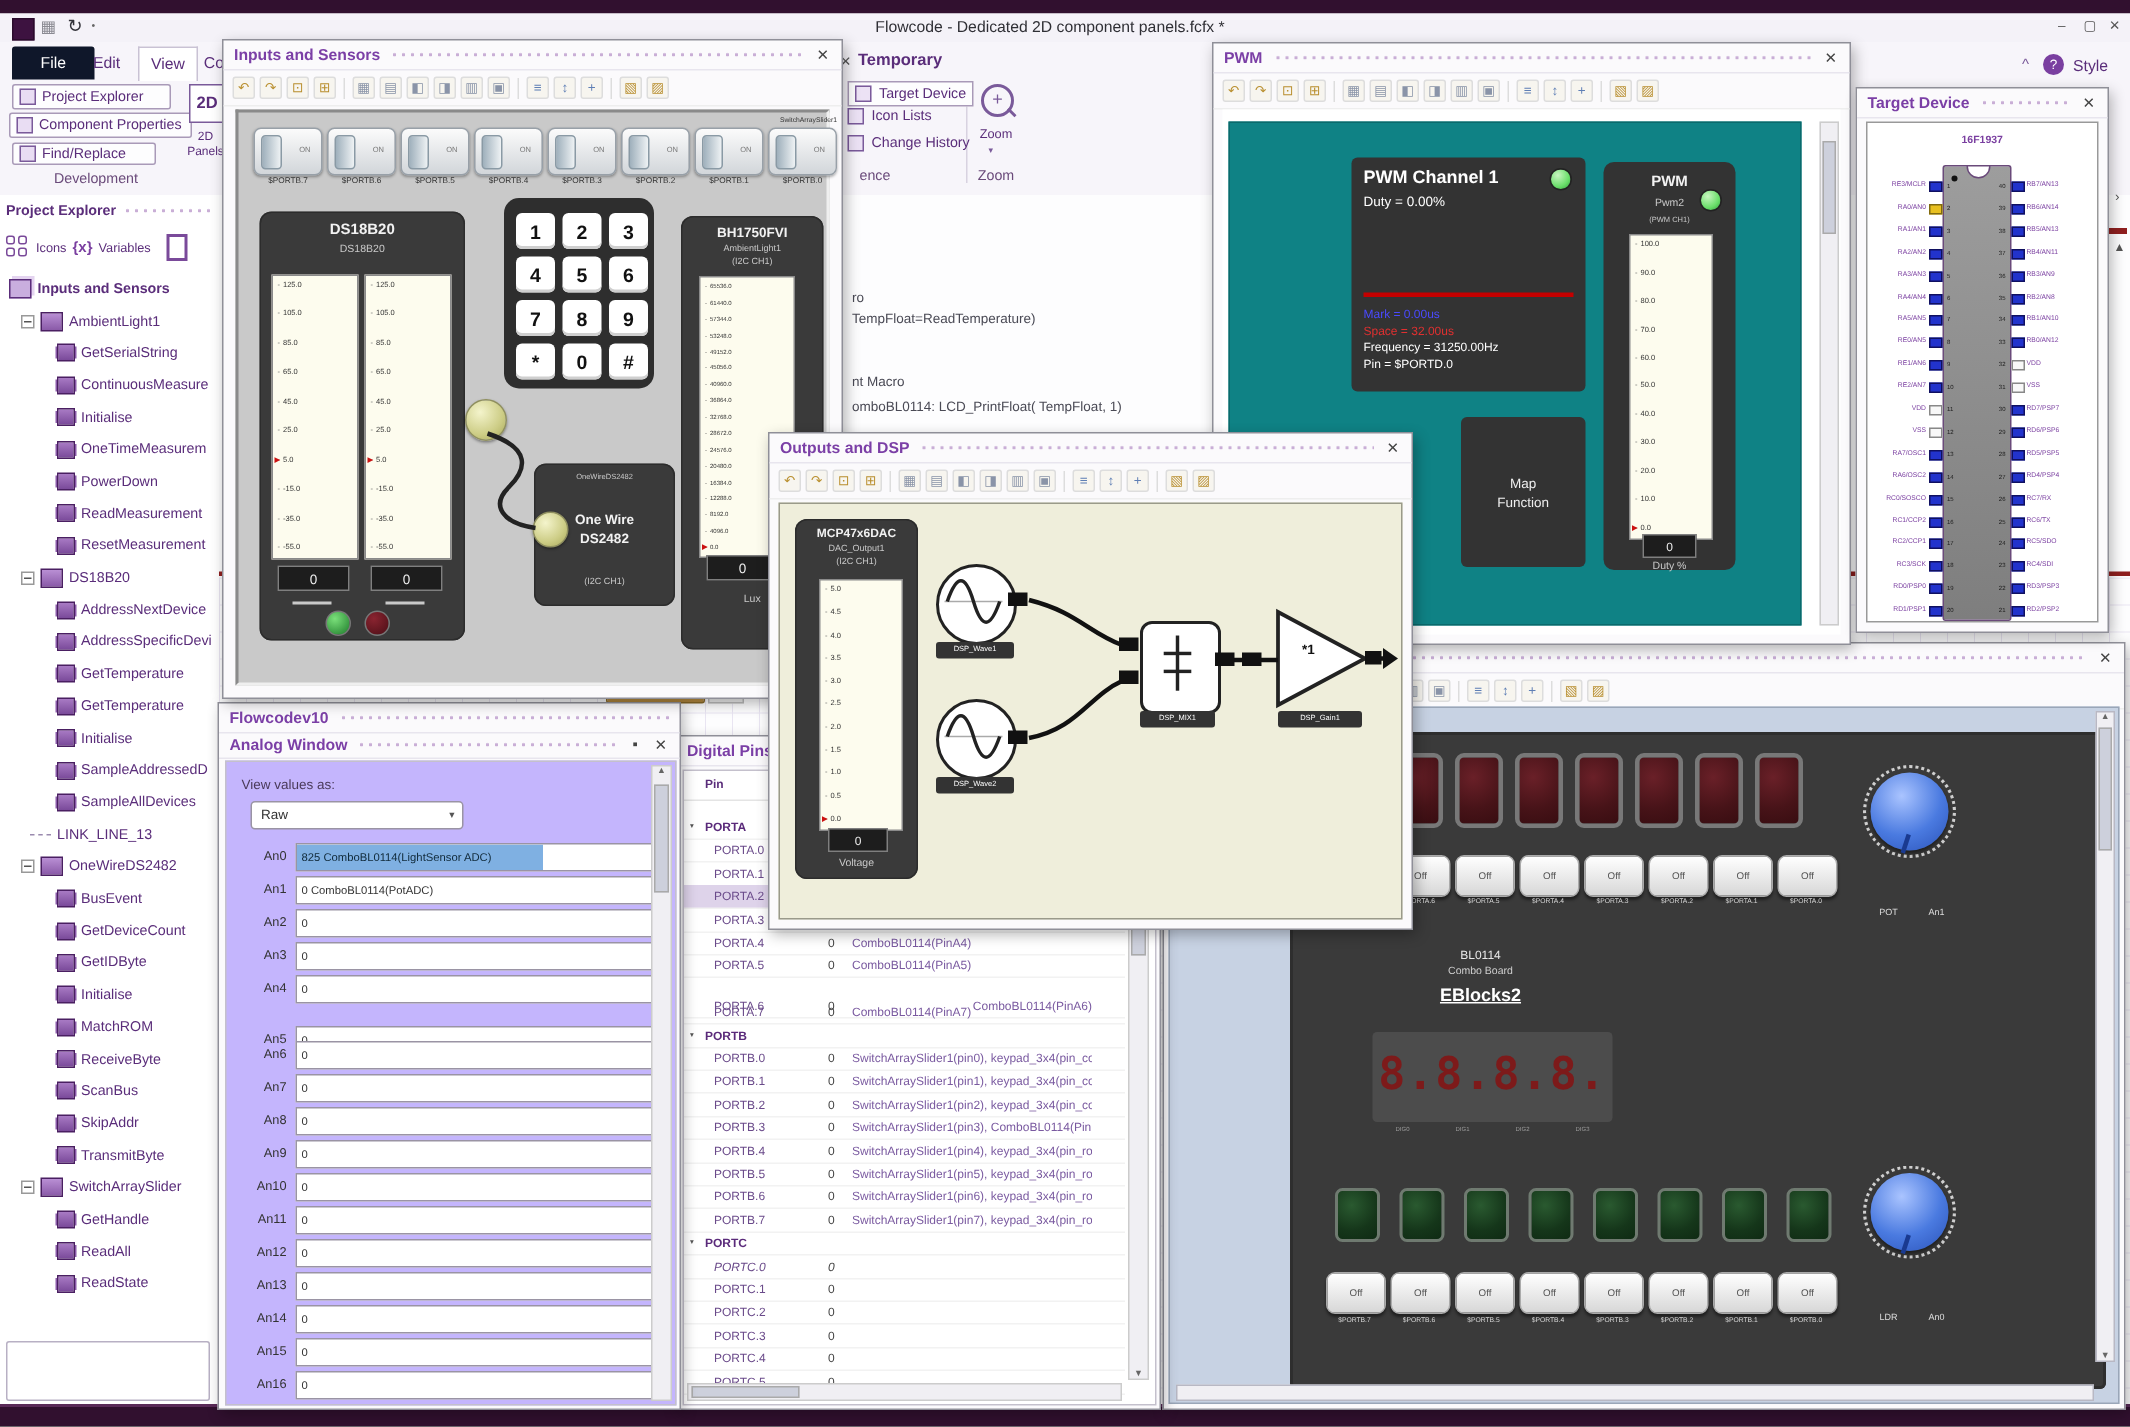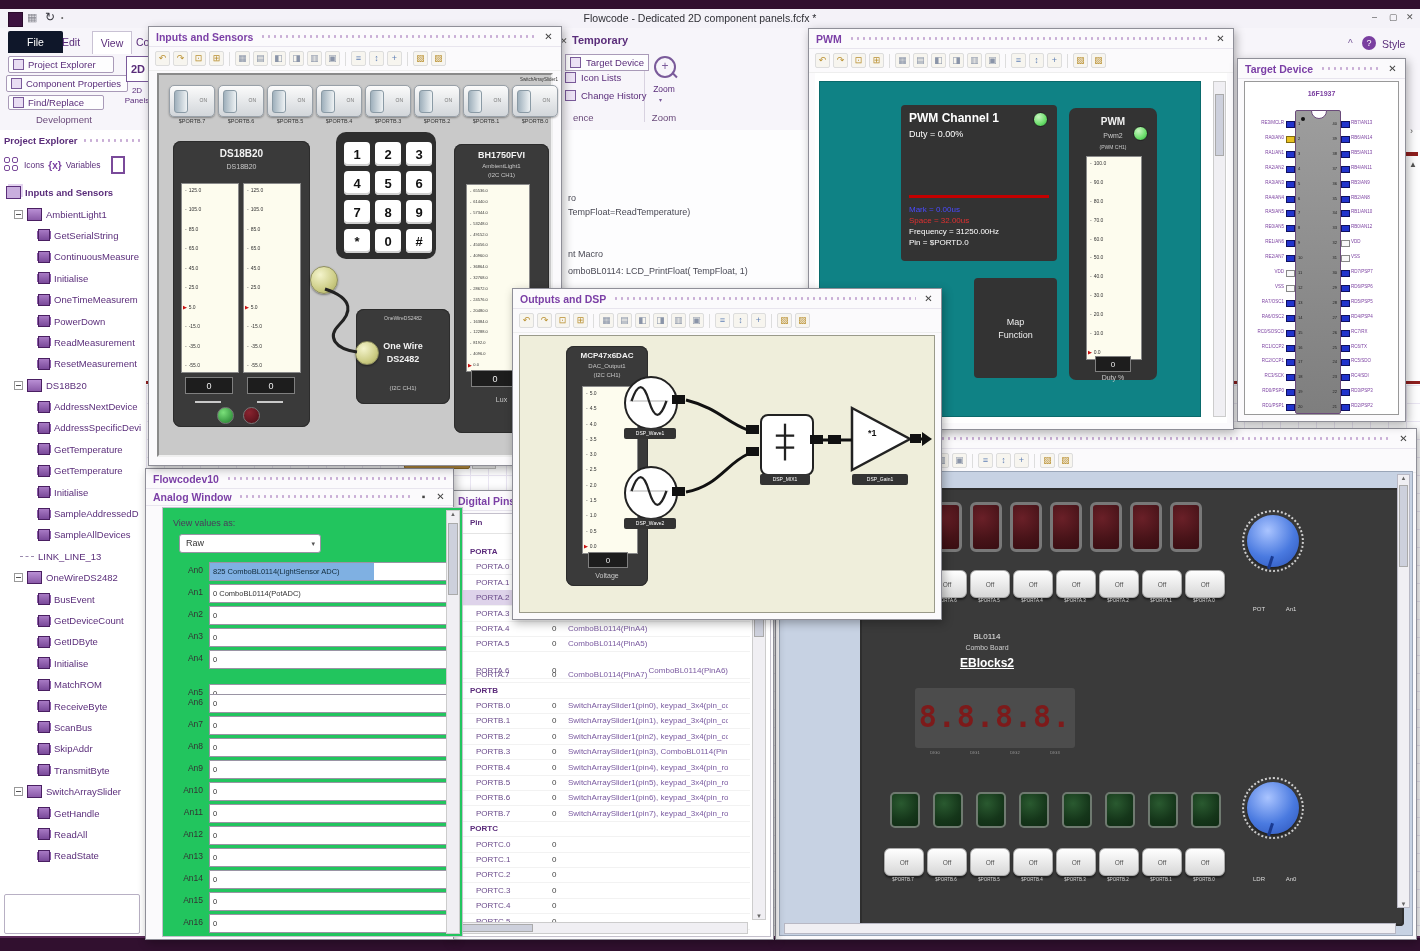--- a/index.html
+++ b/index.html
@@ -147,21 +147,21 @@
   
   #w-outputs{left:512px;top:288px;width:428px;height:330px;z-index:12;}
   #outputs-body{position:absolute;left:6px;top:46px;right:6px;bottom:6px;background:#efeedb;border:1px solid #9a9a8a;}
   .dspband{position:absolute;background:#333;color:#fff;font-size:5px;text-align:center;line-height:11px;border-radius:2px;}
   .wavec{position:absolute;width:50px;height:50px;border-radius:50%;background:#fff;border:2px solid #222;}
   #mixbox{position:absolute;left:240px;top:78px;width:50px;height:58px;background:#fff;border:2px solid #222;border-radius:8px;}
   #gain-mul{position:absolute;left:348px;top:92px;font-size:9px;font-weight:bold;color:#111;}
   
   #w-flow{left:145px;top:468px;width:307px;height:470px;z-index:7;}
   #an-bar{position:absolute;left:0;top:19px;width:100%;height:18px;display:flex;align-items:center;gap:6px;padding:0 7px;box-sizing:border-box;border-bottom:1px solid #e8e5ee;}
-  #flow-body{position:absolute;left:16px;top:38px;width:299px;height:428px;background:#22c55e;border:1px solid #c4c0cc;}
+  #flow-body{position:absolute;left:4px;top:38px;width:299px;height:428px;background:#c4b5fd;border:1px solid #c4c0cc;}
   #an-viewlab{position:absolute;left:10px;top:10px;font-size:9px;color:#4a3a5a;}
   #an-dd{position:absolute;left:16px;top:26px;width:134px;height:17px;background:#fff;border:1px solid #9a94a4;border-radius:3px;font-size:9px;color:#333;line-height:17px;padding-left:6px;}
   #an-dd .caret{position:absolute;right:5px;top:0px;font-size:7px;color:#555;}
   .anrow{position:absolute;left:0;height:20px;width:285px;}
   .anlab{position:absolute;left:2px;top:3px;width:38px;text-align:right;font-size:8.5px;color:#333;}
   .anbox{position:absolute;left:46px;top:0;width:234px;height:17px;background:#fff;border:1px solid #9a94a4;font-size:7.5px;color:#333;line-height:17px;white-space:nowrap;overflow:hidden;padding-left:3px;}
   .anbox .hl{position:absolute;left:0;top:0;height:100%;width:68%;background:#7fb0e2;color:#102a3a;padding-left:3px;line-height:17px;white-space:nowrap;overflow:hidden;}
   .vscroll{position:absolute;background:#f0eff3;border:1px solid #ccc;}
   .vscroll .th{position:absolute;left:1px;width:8px;background:#cdd0dc;border:1px solid #aaa;}
   
@@ -636,21 +636,21 @@
           </div>
           <div class="digrow" style="top: 291.8px;">
             <div class="nm">PORTB.7</div>
             <div class="vl">0</div>
             <div class="cp">SwitchArraySlider1(pin7), keypad_3x4(pin_row4...</div>
           </div>
           <div class="digrow g" style="top: 307.2px;">
             <div class="ex">▾</div>
             <div class="nm">PORTC</div>
           </div>
-          <div class="digrow" style="top: 322.6px;">
+          <div class="digrow" style="top: 322.6px; font-style: italic;">
             <div class="nm">PORTC.0</div>
             <div class="vl">0</div>
           </div>
           <div class="digrow" style="top: 338px;">
             <div class="nm">PORTC.1</div>
             <div class="vl">0</div>
           </div>
           <div class="digrow" style="top: 353.4px;">
             <div class="nm">PORTC.2</div>
             <div class="vl">0</div>
@@ -1325,21 +1325,21 @@
         <span class="ticon" style="color: rgb(138, 148, 168);">▣</span>
         <span class="tsep"></span>
         <span class="ticon" style="color: rgb(95, 127, 181);">≡</span>
         <span class="ticon" style="color: rgb(95, 127, 181);">↕</span>
         <span class="ticon" style="color: rgb(95, 127, 181);">+</span>
         <span class="tsep"></span>
         <span class="ticon" style="color: rgb(185, 143, 47);">▧</span>
         <span class="ticon" style="color: rgb(185, 143, 47);">▨</span>
       </div>
     <div id="outputs-body">
-      <div class="dpanel" id="dac-panel" style="left:10px;top:10px;width:82px;height:240px;margin-left:36px;">
+      <div class="dpanel" id="dac-panel" style="left:10px;top:10px;width:82px;height:240px;">
         <div class="pt1" style="top:5px;font-size:8px;">MCP47x6DAC</div>
         <div class="pt2" style="top:17px;font-size:6px;">DAC_Output1</div>
         <div class="pt2" style="top:26px;font-size:6px;">(I2C CH1)</div>
         <div class="vsc" id="dac-sc" style="left:16px;top:40px;width:48px;height:158px;">
             <div class="tick">
               <span style="color: rgb(102, 102, 102);">-</span>
               <span>5.0</span>
             </div>
             <div class="tick">
               <span style="color: rgb(102, 102, 102);">-</span>

